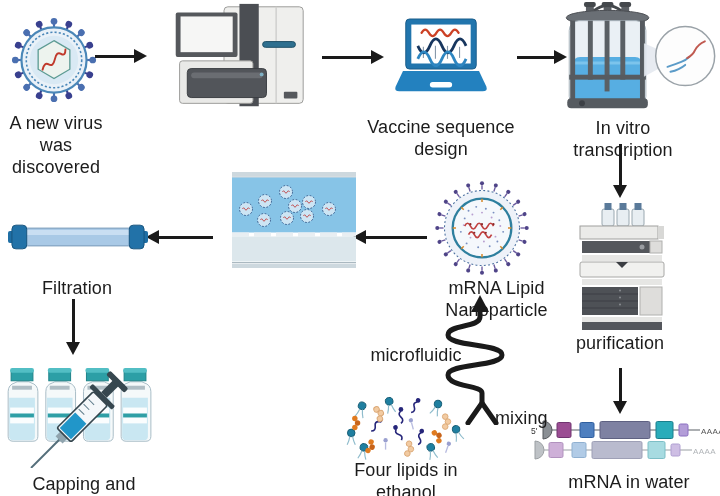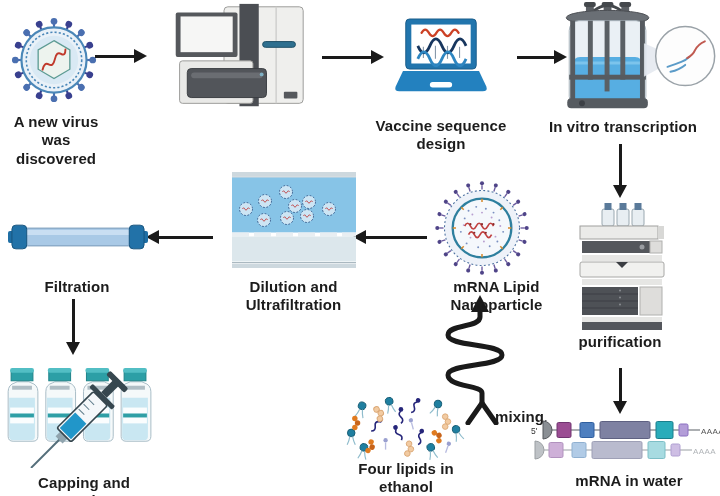--- a/index.html
+++ b/index.html
@@ -3,21 +3,21 @@
 <meta charset="utf-8">
 <style>
   html,body{margin:0;padding:0;background:#ffffff;}
   #canvas{
     position:relative;width:720px;height:496px;background:#ffffff;overflow:hidden;
     font-family:"Liberation Sans", sans-serif;
   }
   .node{position:absolute;}
   .node svg{display:block;width:100%;height:100%;}
   .lbl{
-    position:absolute;font-size:15px;font-weight:700;color:#1c1c1c;
+    position:absolute;font-size:18px;font-weight:400;color:#1c1c1c;
     text-align:center;line-height:1.22;white-space:pre-line;letter-spacing:.1px;
   }
   .lbl.left{text-align:left;margin-top:28px;}
   
   .arrow-r,.arrow-l{position:absolute;height:3px;background:#1a1a1a;}
   .arrow-r::after{content:"";position:absolute;right:-12px;top:-6px;width:0;height:0;
     border-left:13px solid #1a1a1a;border-top:7.5px solid transparent;border-bottom:7.5px solid transparent;}
   .arrow-l::before{content:"";position:absolute;left:-12px;top:-6px;width:0;height:0;
     border-right:13px solid #1a1a1a;border-top:7.5px solid transparent;border-bottom:7.5px solid transparent;}
   .arrow-d{position:absolute;width:3px;background:#1a1a1a;}
@@ -250,20 +250,21 @@
   </div>
   <div class="lbl" style="left:338px;top:460px;width:136px;">Four lipids in ethanol</div>
 
   <div class="node" style="left:410px;top:293px;width:125px;height:132px;">
     <svg viewBox="0 0 125 132">
       <path d="M58,130 L72,110 L86,130" fill="none" stroke="#1a1a1a" stroke-width="5" stroke-linejoin="round" stroke-linecap="round"></path>
       <path d="M72,110 V100 C72,92 38,94 38,82 C38,70 92,74 92,62 C92,50 38,54 38,42 C38,31 70,35 70,24 V16" fill="none" stroke="#1a1a1a" stroke-width="5" stroke-linecap="round"></path>
       <polygon points="70,2 61,19 79,19" fill="#1a1a1a"></polygon>
     </svg>
   </div>
+  <div class="lbl" style="left:366px;top:345px;width:100px;">microfluidic</div>
   <div class="lbl left" style="left:495px;top:380px;width:60px;">mixing</div>
 
   <div class="node" style="left:432px;top:178px;width:100px;height:100px;">
     <svg viewBox="0 0 104 104">
       <defs>
         <g id="nps">
             <line x1="52" y1="12" x2="52" y2="7.5" stroke="#6a5a9e" stroke-width="1.4"></line>
             <circle cx="52" cy="5.5" r="2.1" fill="#4f4488"></circle>
           </g>
       </defs>
@@ -357,21 +358,20 @@
         <use href="#np2" transform="translate(33,29)"></use>
       <use href="#np2" transform="translate(54,20)"></use>
         <use href="#np2" transform="translate(63,34)"></use>
       <use href="#np2" transform="translate(77,30)"></use>
         <use href="#np2" transform="translate(32,48)"></use>
       <use href="#np2" transform="translate(55,46)"></use>
         <use href="#np2" transform="translate(75,44)"></use>
       <use href="#np2" transform="translate(97,37)"></use>
     </svg>
   </div>
-  <div class="lbl" style="left:216px;top:278px;width:155px;">Dilution and Ultrafiltration</div>
 
   <div class="arrow-l" style="left:158px;top:235.5px;width:55px;"></div>
 
   <div class="node" style="left:8px;top:222px;width:140px;height:30px;">
     <svg viewBox="0 0 142 30">
       <rect x="14" y="6" width="114" height="18" rx="4" fill="#a9c9e6" stroke="#6f93b5"></rect>
       <rect x="15" y="8" width="112" height="5" rx="2.5" fill="#c9def2"></rect>
       <rect x="0" y="9" width="6" height="12" rx="2" fill="#1f6fa5"></rect>
       <rect x="4" y="3" width="15" height="24" rx="4" fill="#2272a8" stroke="#17547e"></rect>
       <rect x="136" y="9" width="6" height="12" rx="2" fill="#1f6fa5"></rect>

